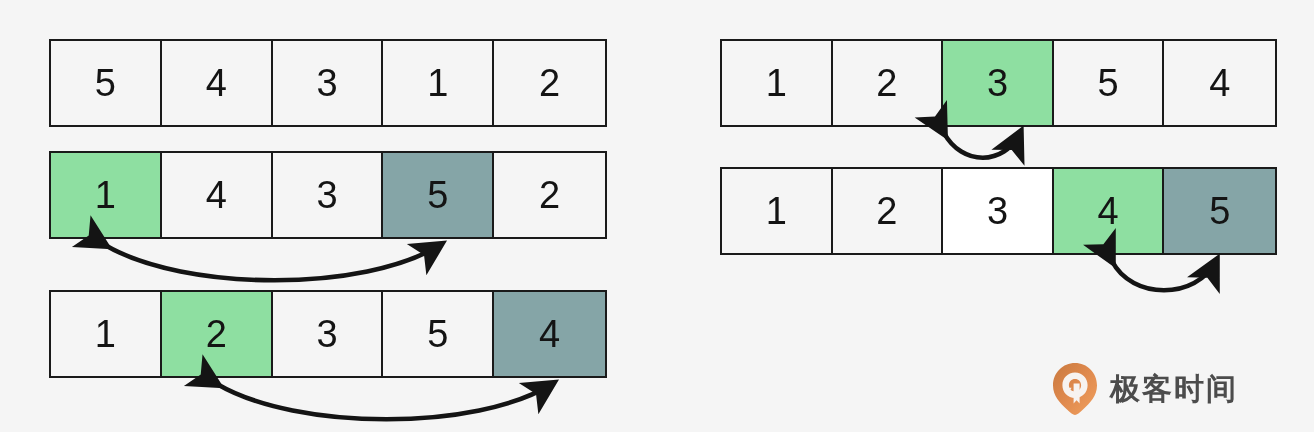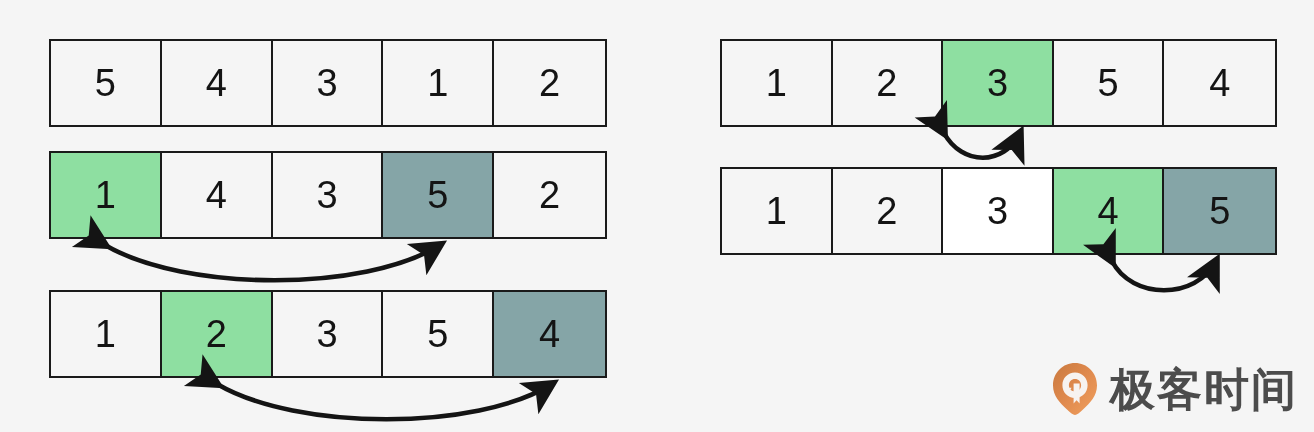--- a/index.html
+++ b/index.html
@@ -74,21 +74,21 @@
     display: flex;
     align-items: center;
     gap: 12px;
   }
   #logo .logo-mark {
     width: 46px;
     height: 54px;
     flex: 0 0 auto;
   }
   #logo .logo-word {
-    font-size: 45px;
+    font-size: 30px;
     line-height: 1;
     color: #4c4c4c;
     font-weight: 700;
     letter-spacing: 2px;
     font-family: "DejaVu Sans", "Liberation Sans", sans-serif;
     white-space: nowrap;
   }
 </style>
 </head>
 <body>

